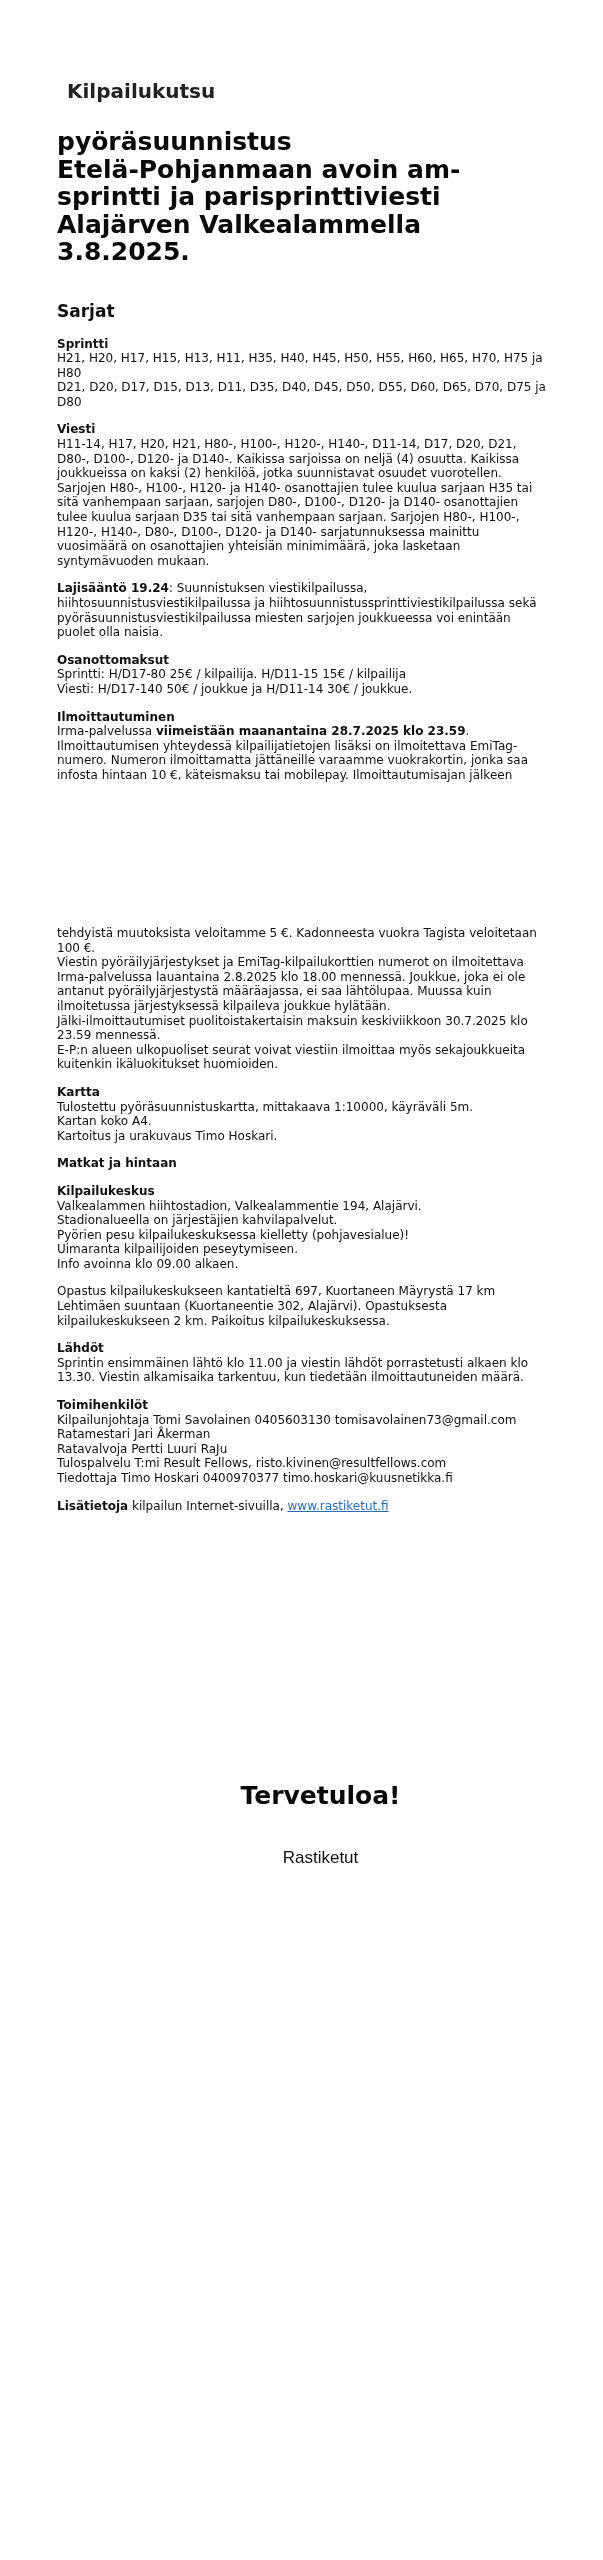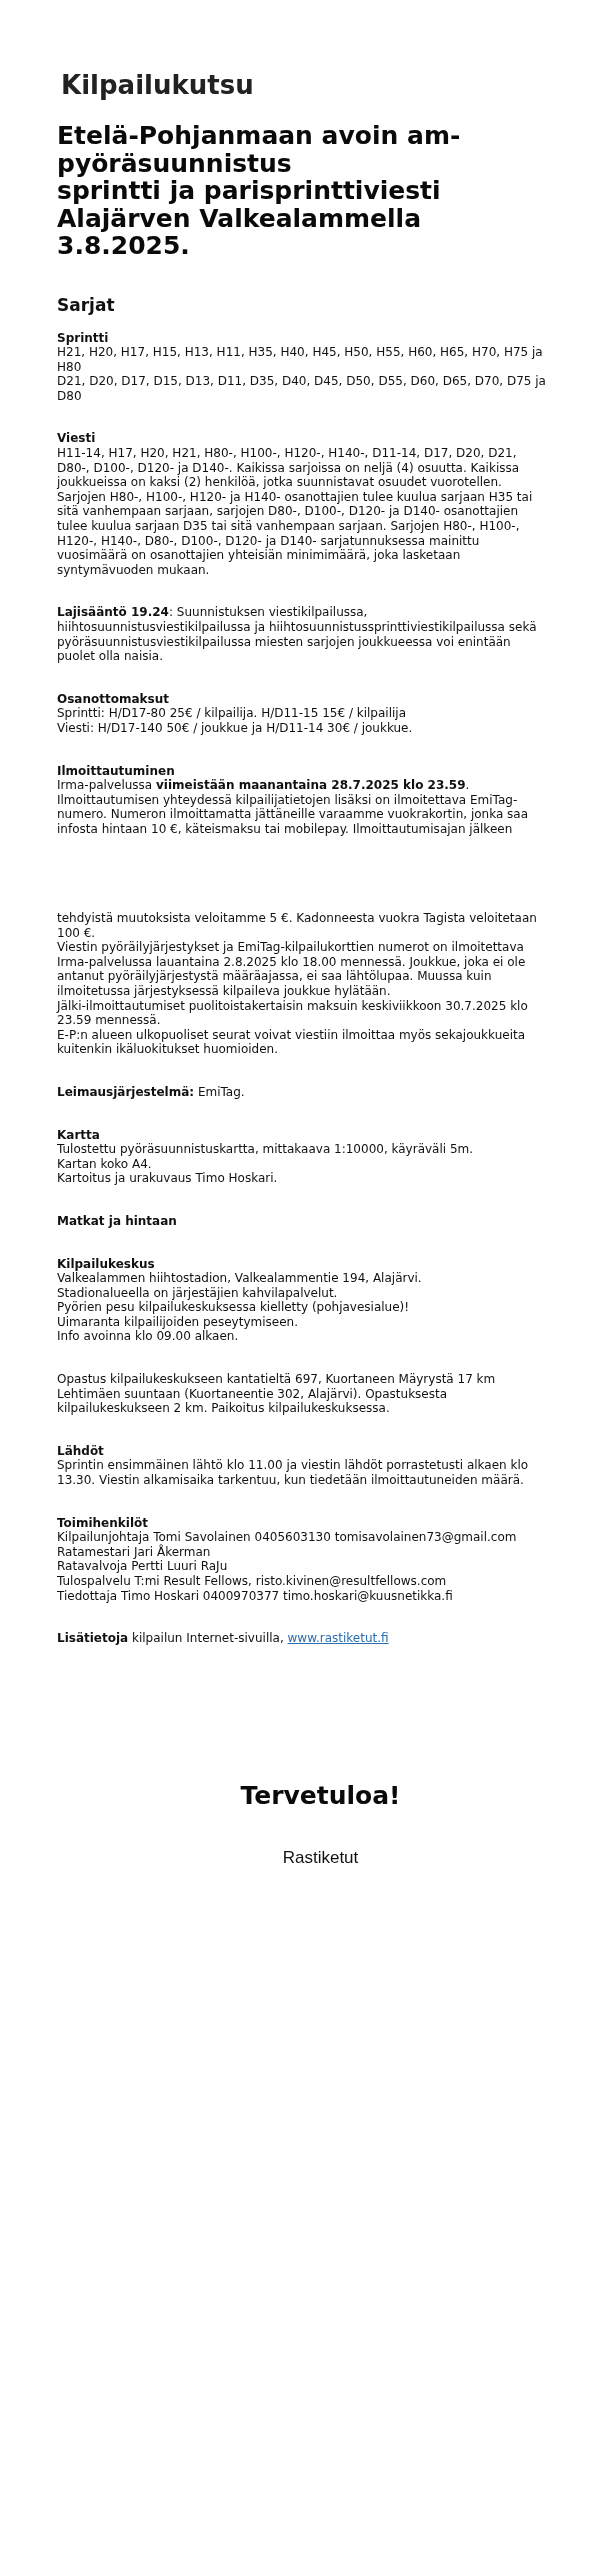--- a/index.html
+++ b/index.html
@@ -18,42 +18,42 @@
       line-height: 14.6px;
     }
     .page {
       position: absolute;
       left: 57px;
       width: 490px;
     }
     #page-1 { top: 68px; }
     #page-2 { top: 911px; }
     h1.kicker {
-      margin: 4px;
-      font-size: 26px;
+      margin: 10px;
+      font-size: 20px;
       line-height: 26px;
       font-weight: bold;
       color: #222222;
     }
     h1.event-title {
       margin: 24px 0 0 0;
       font-size: 25px;
       line-height: 27.5px;
       font-weight: bold;
       color: #0a0a0a;
     }
     h2.section-title {
       margin: 35px 0 0 0;
       font-size: 17px;
       line-height: 20px;
       font-weight: bold;
       color: #111111;
     }
-    .block { margin-top: 28px; }
-    .block:first-child { margin-top: 0; }
+    .block { margin-top: 13px; }
+    .block:first-child { margin-top: 15px; }
     .block-title { font-weight: bold; display: block; }
     .line { display: block; }
     .bold { font-weight: bold; }
     a.link {
       color: #2a6db0;
       text-decoration: underline;
     }
     .closing {
       position: absolute;
       left: 0;
@@ -75,22 +75,22 @@
       font-family: "Liberation Sans", sans-serif;
       color: #111111;
     }
   </style>
 </head>
 <body>
 
 <div class="page" id="page-1">
   <h1 class="kicker">Kilpailukutsu</h1>
   <h1 class="event-title">
+    <span class="line">pyöräsuunnistus</span>
     <span class="line">Etelä-Pohjanmaan avoin am-</span>
-    <span class="line">pyöräsuunnistus</span>
     <span class="line">sprintti ja parisprinttiviesti</span>
     <span class="line">Alajärven Valkealammella</span>
     <span class="line">3.8.2025.</span>
   </h1>
 
   <h2 class="section-title">Sarjat</h2>
 
   <div class="block" style="margin-top:16px">
     <span class="block-title">Sprintti</span>
     <span class="line">H21, H20, H17, H15, H13, H11, H35, H40, H45, H50, H55, H60, H65, H70, H75 ja H80</span>
@@ -120,23 +120,20 @@
 </div>
 
 <div class="page" id="page-2">
   <div class="block">
     <span class="line">tehdyistä muutoksista veloitamme 5 €. Kadonneesta vuokra Tagista veloitetaan 100 €.</span>
     <span class="line">Viestin pyöräilyjärjestykset ja EmiTag-kilpailukorttien numerot on ilmoitettava Irma-palvelussa lauantaina 2.8.2025 klo 18.00 mennessä. Joukkue, joka ei ole antanut pyöräilyjärjestystä määräajassa, ei saa lähtölupaa. Muussa kuin ilmoitetussa järjestyksessä kilpaileva joukkue hylätään.</span>
     <span class="line">Jälki-ilmoittautumiset puolitoistakertaisin maksuin keskiviikkoon 30.7.2025 klo 23.59 mennessä.</span>
     <span class="line">E-P:n alueen ulkopuoliset seurat voivat viestiin ilmoittaa myös sekajoukkueita kuitenkin ikäluokitukset huomioiden.</span>
   </div>
 
-  <div class="block">
-    <span class="bold">Leimausjärjestelmä:</span><span> EmiTag.</span>
-  </div>
 
   <div class="block">
     <span class="block-title">Kartta</span>
     <span class="line">Tulostettu pyöräsuunnistuskartta, mittakaava 1:10000, käyräväli 5m.</span>
     <span class="line">Kartan koko A4.</span>
     <span class="line">Kartoitus ja urakuvaus Timo Hoskari.</span>
   </div>
 
   <div class="block">
     <span class="block-title">Matkat ja hintaan</span>

